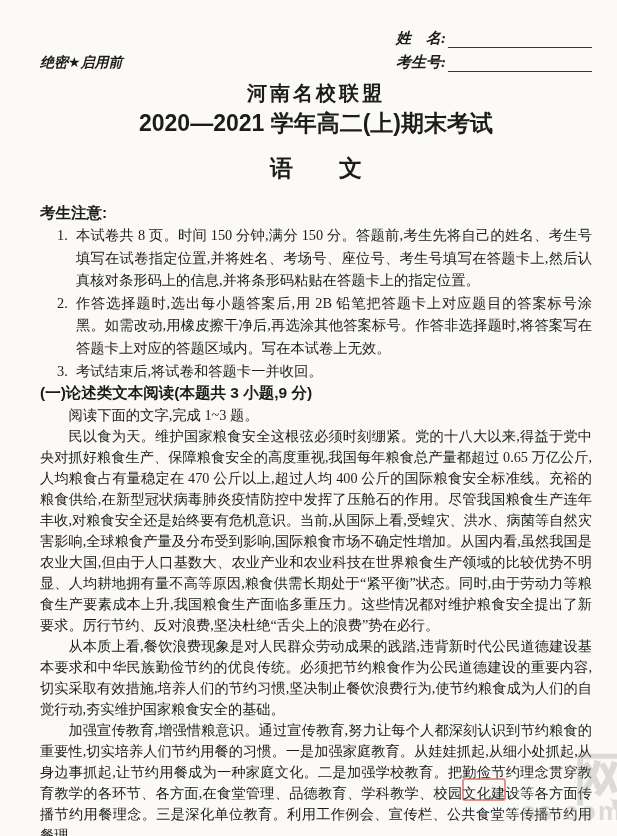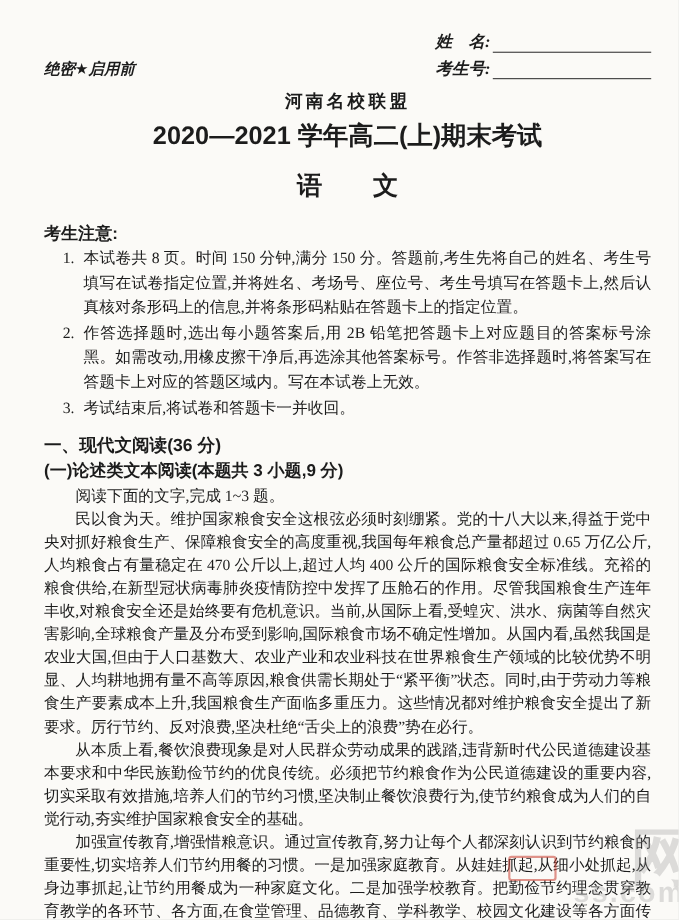--- a/index.html
+++ b/index.html
@@ -16,21 +16,21 @@
   }
   
   .top-row{display:flex;justify-content:space-between;align-items:flex-end;font-style:italic;}
   .classification{font-size:14px;font-weight:700;font-family:"Liberation Sans","DejaVu Sans",sans-serif;padding-top:6px;}
   .fields{width:196px;}
   .field{display:flex;align-items:flex-end;height:24px;font-size:15px;}
   .field-label{white-space:pre;font-weight:600;}
   .blank-line{flex:1;border-bottom:1.3px solid #3a3a3a;height:16px;margin-left:2px;}
   
   .title-block{text-align:center;margin-top:6px;}
-  .t1{font-size:16px;font-weight:800;letter-spacing:3px;line-height:30px;margin:0;font-family:"Liberation Sans","DejaVu Sans",sans-serif;}
+  .t1{font-size:20px;font-weight:800;letter-spacing:3px;line-height:30px;margin:0;font-family:"Liberation Sans","DejaVu Sans",sans-serif;}
   .t2{font-size:23px;font-weight:800;line-height:31px;margin:0;font-family:"Liberation Sans","DejaVu Sans",sans-serif;}
   .t3{font-size:23px;font-weight:800;line-height:31px;margin:16px;white-space:pre;font-family:Liberation Mono, monospace;}
   
   .notice{margin-top:12px;}
   .notice-heading{font-size:15.5px;font-weight:800;line-height:22px;font-family:"Liberation Sans","DejaVu Sans",sans-serif;}
   .notice-item{position:relative;padding-left:36px;font-size:14.3px;line-height:22.6px;text-align:justify;}
   .notice-item .num{position:absolute;left:17px;top:0;}
   
   .section-heading{font-size:16px;font-weight:800;line-height:24px;margin-top:12px;font-family:"Liberation Sans","DejaVu Sans",sans-serif;}
   .subsection-heading{font-size:15.5px;font-weight:700;line-height:22px;font-family:"Liberation Sans","DejaVu Sans",sans-serif;}
@@ -86,21 +86,20 @@
     <div class="notice-item">
       <span class="num">2.</span>
       <span>作答选择题时,选出每小题答案后,用 2B 铅笔把答题卡上对应题目的答案标号涂黑。如需改动,用橡皮擦干净后,再选涂其他答案标号。作答非选择题时,将答案写在答题卡上对应的答题区域内。写在本试卷上无效。</span>
     </div>
     <div class="notice-item">
       <span class="num">3.</span>
       <span>考试结束后,将试卷和答题卡一并收回。</span>
     </div>
   </div>
 
-  <div class="section-heading">一、现代文阅读(36 分)</div>
   <div class="subsection-heading">(一)论述类文本阅读(本题共 3 小题,9 分)</div>
   <p class="reading-instruction">阅读下面的文字,完成 1~3 题。</p>
 
   <div class="passage">
     <p>民以食为天。维护国家粮食安全这根弦必须时刻绷紧。党的十八大以来,得益于党中央对抓好粮食生产、保障粮食安全的高度重视,我国每年粮食总产量都超过 0.65 万亿公斤,人均粮食占有量稳定在 470 公斤以上,超过人均 400 公斤的国际粮食安全标准线。充裕的粮食供给,在新型冠状病毒肺炎疫情防控中发挥了压舱石的作用。尽管我国粮食生产连年丰收,对粮食安全还是始终要有危机意识。当前,从国际上看,受蝗灾、洪水、病菌等自然灾害影响,全球粮食产量及分布受到影响,国际粮食市场不确定性增加。从国内看,虽然我国是农业大国,但由于人口基数大、农业产业和农业科技在世界粮食生产领域的比较优势不明显、人均耕地拥有量不高等原因,粮食供需长期处于“紧平衡”状态。同时,由于劳动力等粮食生产要素成本上升,我国粮食生产面临多重压力。这些情况都对维护粮食安全提出了新要求。厉行节约、反对浪费,坚决杜绝“舌尖上的浪费”势在必行。</p>
     <p>从本质上看,餐饮浪费现象是对人民群众劳动成果的践踏,违背新时代公民道德建设基本要求和中华民族勤俭节约的优良传统。必须把节约粮食作为公民道德建设的重要内容,切实采取有效措施,培养人们的节约习惯,坚决制止餐饮浪费行为,使节约粮食成为人们的自觉行动,夯实维护国家粮食安全的基础。</p>
     <p>加强宣传教育,增强惜粮意识。通过宣传教育,努力让每个人都深刻认识到节约粮食的重要性,切实培养人们节约用餐的习惯。一是加强家庭教育。从娃娃抓起,从细小处抓起,从身边事抓起,让节约用餐成为一种家庭文化。二是加强学校教育。把勤俭节约理念贯穿教育教学的各环节、各方面,在食堂管理、品德教育、学科教学、校园文化建设等各方面传播节约用餐理念。三是深化单位教育。利用工作例会、宣传栏、公共食堂等传播节约用餐理</p>
   </div>
 
   <div class="stamp"></div>

